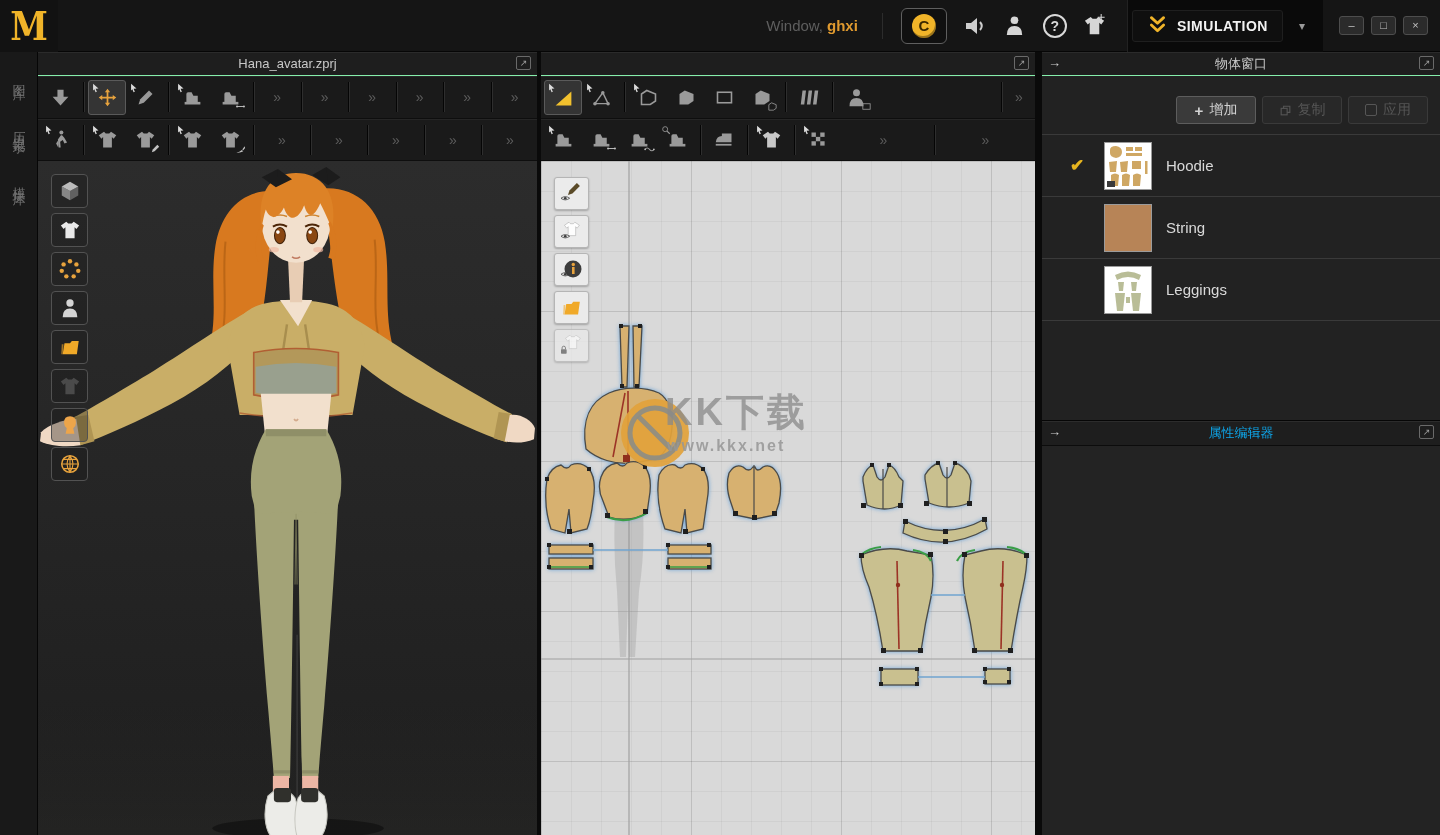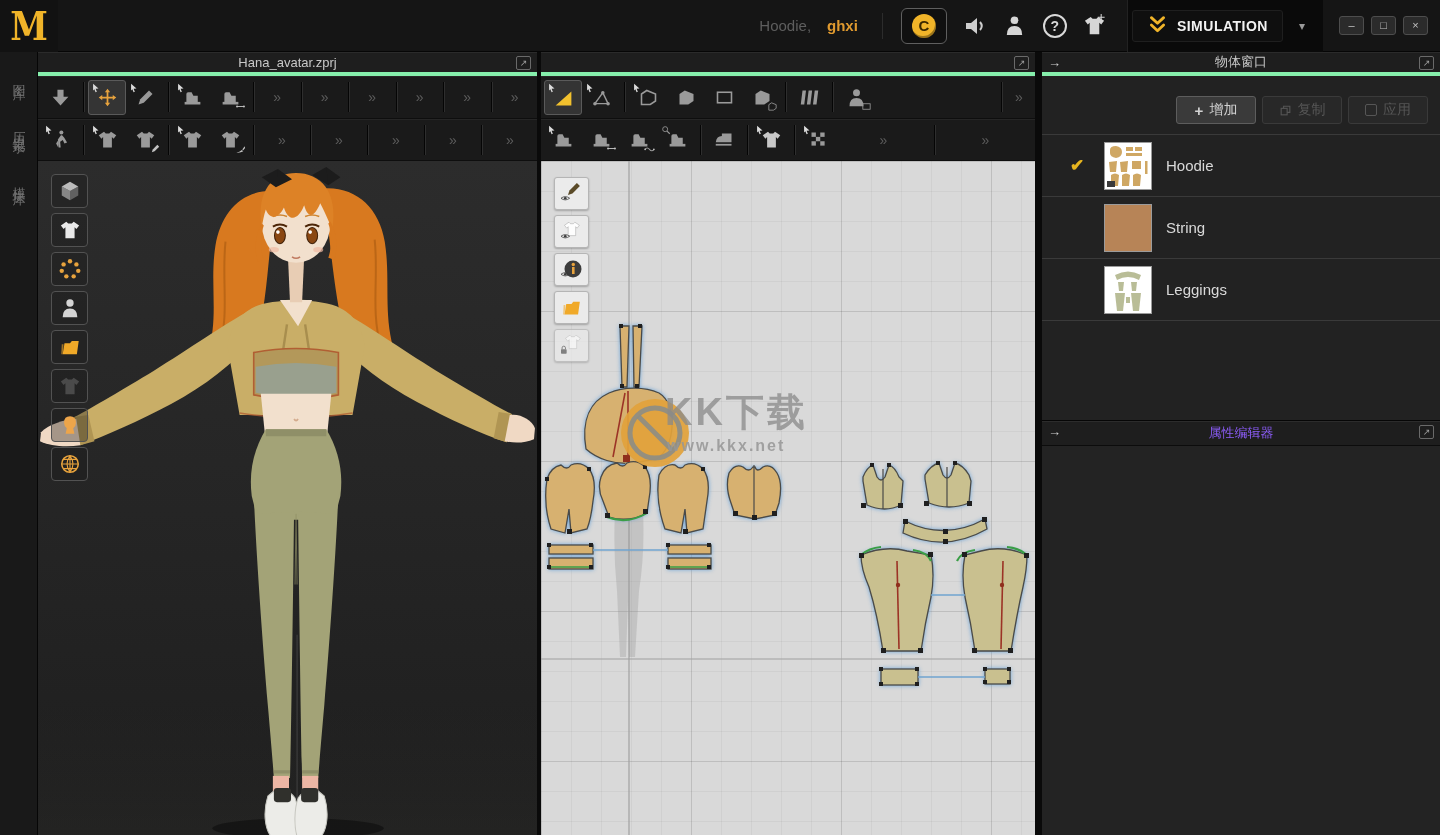--- a/index.html
+++ b/index.html
@@ -11,21 +11,21 @@
   .topbar { height:52px; background:#151515; display:flex; align-items:center; flex:0 0 52px;
             border-bottom:1px solid #060606; }
   .logo { width:58px; height:52px; display:flex; align-items:center; justify-content:center;
           background:#121212; }
   .logo span { color:#f0b429; font-size:34px; font-weight:800; font-family:"DejaVu Serif", serif;
                line-height:1; transform:scaleY(1.15); }
   .menus { display:flex; gap:8px; margin-left:14px; }
   .menu-item { color:#d6d6d6; font-size:15px; padding:6px 11px; cursor:default; border-radius:3px; }
   .tb-right { margin-left:auto; display:flex; align-items:center; height:100%; }
   .hello { font-size:15px; color:#5e5e5e; margin-right:14px; }
-  .hello b { color:#e09a2f; font-weight:700; margin-left:16px; }
+  .hello b { color:#e09a2f; font-weight:700; margin-left:4px; }
   .tb-sep { width:1px; height:26px; background:#2c2c2c; margin:0 10px; }
   .tb-btn { background:none; border:none; width:40px; height:36px; display:flex; align-items:center;
             justify-content:center; color:#cdcdcd; position:relative; }
   .coin-btn { width:46px; height:36px; border:1px solid #5f5f5f; border-radius:6px; background:#101010;
               display:flex; align-items:center; justify-content:center; margin:0 8px; }
   .coin { width:24px; height:24px; border-radius:50%; background:#f0b429; color:#3a2800;
           font-weight:800; font-size:15px; display:flex; align-items:center; justify-content:center;
           box-shadow:inset -1px -2px 0 rgba(0,0,0,.35); }
   .qmark { width:24px; height:24px; border-radius:50%; border:2px solid #d9d9d9; color:#d9d9d9;
            font-weight:800; font-size:14px; display:flex; align-items:center; justify-content:center; }
@@ -45,21 +45,21 @@
   .rail { width:38px; background:#191919; border-right:1px solid #060606; display:flex;
           flex-direction:column; align-items:center; padding-top:18px; gap:34px; }
   .rail-tab { writing-mode:vertical-rl; color:#707070; font-size:13px; letter-spacing:3px; padding:4px 0; }
 
   .panel { display:flex; flex-direction:column; background:#1d1d1d; min-width:0; }
   .p3d { width:499px; flex:0 0 499px; }
   .gap { width:4px; background:#0a0a0a; flex:0 0 4px; }
   .gap2 { width:7px; background:#0a0a0a; flex:0 0 7px; }
   .p2d { width:494px; flex:0 0 494px; }
 
-  .ptitle { height:24px; background:#1e1e1e; border-bottom:4px solid #86efac;
+  .ptitle { height:24px; background:#1e1e1e; border-bottom:1px solid #86efac;
             display:flex; align-items:center; position:relative;
             box-shadow:inset 0 1px 0 #2b2b2b; }
   .ptitle .t { flex:1; text-align:center; color:#c8c8c8; font-size:13px; }
   .expand { position:absolute; right:6px; top:4px; width:15px; height:14px; border:1px solid #6a6a6a;
             border-radius:2px; color:#9f9f9f; font-size:9px; line-height:12px; text-align:center;
             background:transparent; }
   .collapse-arr { position:absolute; left:6px; top:3px; color:#cfcfcf; font-size:13px; font-weight:700;
                   background:none; border:none; }
 
   .tbar { height:43px; background:#1a1a1a; border-bottom:1px solid #0e0e0e; display:flex;
@@ -119,21 +119,21 @@
   .fbtn .sq { width:12px; height:12px; border:1.5px solid currentColor; border-radius:2px; display:inline-block; }
   .flist { display:flex; flex-direction:column; border-top:1px solid #3a3a3a; }
   .frow { height:62px; display:flex; align-items:center; border-bottom:1px solid #3a3a3a; padding-left:28px; }
   .fcheck { width:34px; color:#e6b41f; font-size:17px; font-weight:700; }
   .fthumb { width:48px; height:48px; background:#ffffff; border:1px solid #9b9b9b; margin-right:14px; }
   .fthumb svg { width:100%; height:100%; display:block; }
   .fthumb.swatch { background:#b78457; }
   .fname { color:#d9d9d9; font-size:15px; }
   .prop-hd { height:26px; background:#1e1e1e; border-top:1px solid #060606; border-bottom:1px solid #0c0c0c;
              display:flex; align-items:center; position:relative; box-shadow:inset 0 1px 0 #2c2c2c; }
-  .prop-hd .t { flex:1; text-align:center; color:#8b5cf6; font-size:13px; }
+  .prop-hd .t { flex:1; text-align:center; color:#0ea5e9; font-size:13px; }
   .prop-body { flex:1; background:#232323; }
   .spacer { flex:1; background:#222222; }
 
   button { cursor:pointer; font-family:inherit; }
 </style>
 </head>
 <body>
 
 <svg width="0" height="0" style="position:absolute" aria-hidden="true">
 <defs>
@@ -270,21 +270,21 @@
 </defs>
 </svg>
 
 <div class="app">
 
   <header class="topbar">
     <div class="logo">
       <span>M</span>
     </div>
     <div class="tb-right">
-      <span class="hello"><span>Hoodie,</span><b>ghxi</b></span>
+      <span class="hello"><span>Window,</span><b>ghxi</b></span>
       <span class="tb-sep"></span>
       <button class="coin-btn">
         <span class="coin">C</span>
       </button>
       <button class="tb-btn">
         <svg width="24" height="24" fill="#cdcdcd">
             <use href="#s-speaker"></use>
           </svg>
       </button>
       <button class="tb-btn">

